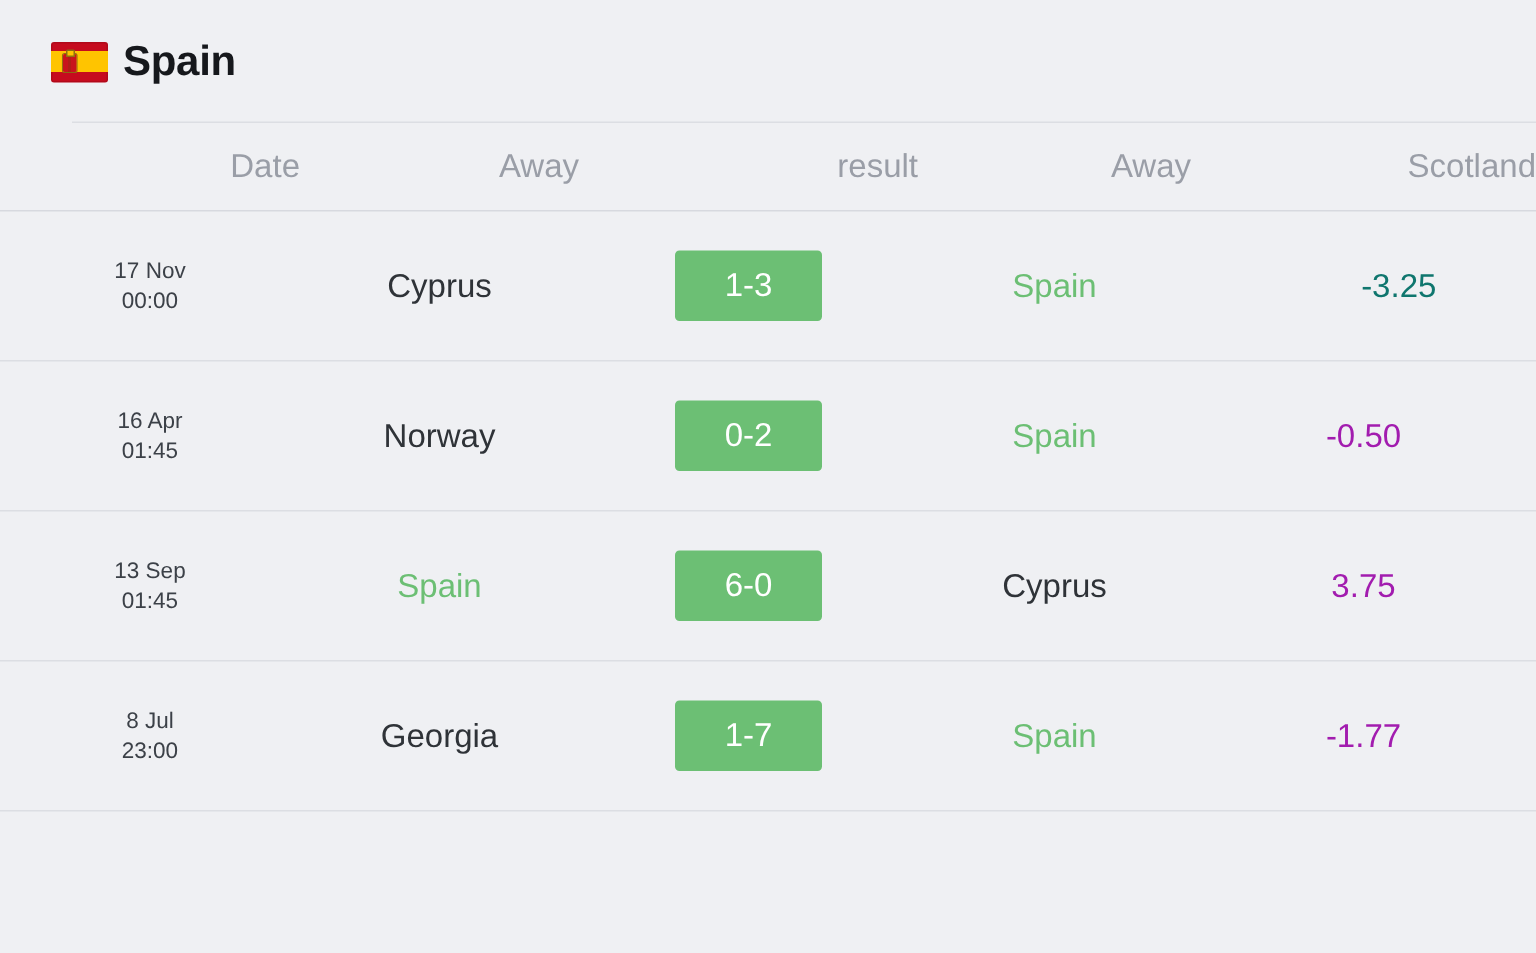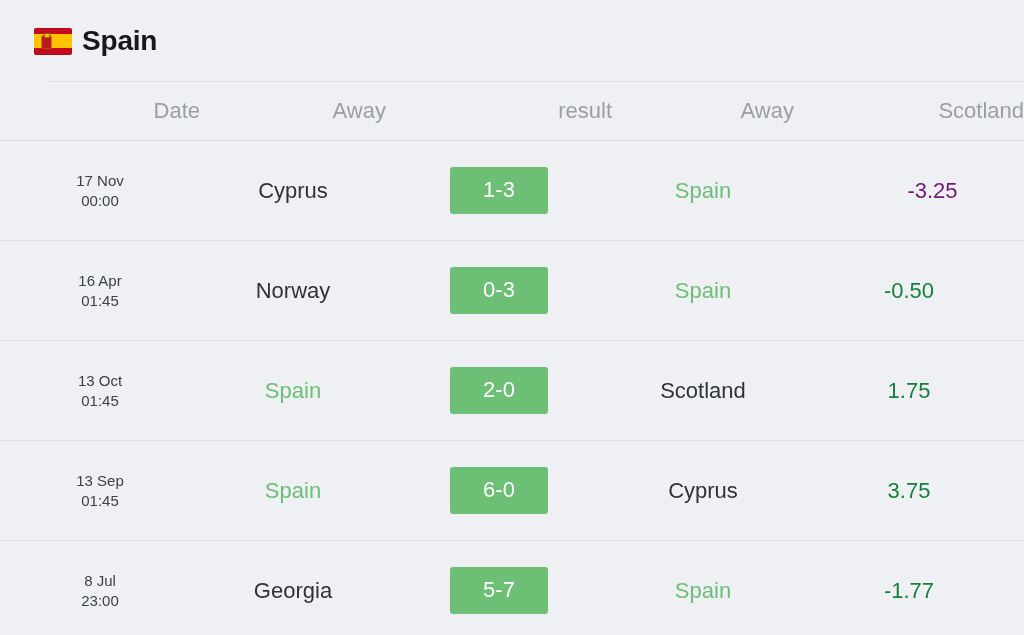--- a/index.html
+++ b/index.html
@@ -146,22 +146,22 @@
     font-size: 22px;
     line-height: 1;
     border-radius: 3px;
     box-sizing: border-box;
   }
 
   .handicap {
     font-size: 22px;
     white-space: nowrap;
   }
-  .handicap.pos { color: #15803d; }
-  .handicap.neg { color: #701a75; margin-left: 47px; }
+  .handicap.pos { color: #a21caf; }
+  .handicap.neg { color: #0f766e; margin-left: 47px; }
 </style>
 </head>
 <body>
 
 <div class="page">
 
   <div class="title-bar">
     <span class="flag">
       <span class="band-yellow"></span>
       <span class="crest"></span>
@@ -213,50 +213,30 @@
         <td>
           <span class="cell-date">
             <span class="d-line">16 Apr</span>
             <span class="d-line">01:45</span>
           </span>
         </td>
         <td>
           <span class="team">Norway</span>
         </td>
         <td>
-          <span class="score-badge">0-3</span>
+          <span class="score-badge">0-2</span>
         </td>
         <td>
           <span class="team is-highlight">Spain</span>
         </td>
         <td>
           <span class="handicap pos">-0.50</span>
         </td>
       </tr>
 
-      <tr class="data-row">
-        <td>
-          <span class="cell-date">
-            <span class="d-line">13 Oct</span>
-            <span class="d-line">01:45</span>
-          </span>
-        </td>
-        <td>
-          <span class="team is-highlight">Spain</span>
-        </td>
-        <td>
-          <span class="score-badge">2-0</span>
-        </td>
-        <td>
-          <span class="team">Scotland</span>
-        </td>
-        <td>
-          <span class="handicap pos">1.75</span>
-        </td>
-      </tr>
 
       <tr class="data-row">
         <td>
           <span class="cell-date">
             <span class="d-line">13 Sep</span>
             <span class="d-line">01:45</span>
           </span>
         </td>
         <td>
           <span class="team is-highlight">Spain</span>
@@ -276,21 +256,21 @@
         <td>
           <span class="cell-date">
             <span class="d-line">8 Jul</span>
             <span class="d-line">23:00</span>
           </span>
         </td>
         <td>
           <span class="team">Georgia</span>
         </td>
         <td>
-          <span class="score-badge">5-7</span>
+          <span class="score-badge">1-7</span>
         </td>
         <td>
           <span class="team is-highlight">Spain</span>
         </td>
         <td>
           <span class="handicap pos">-1.77</span>
         </td>
       </tr>
 
     </tbody>

